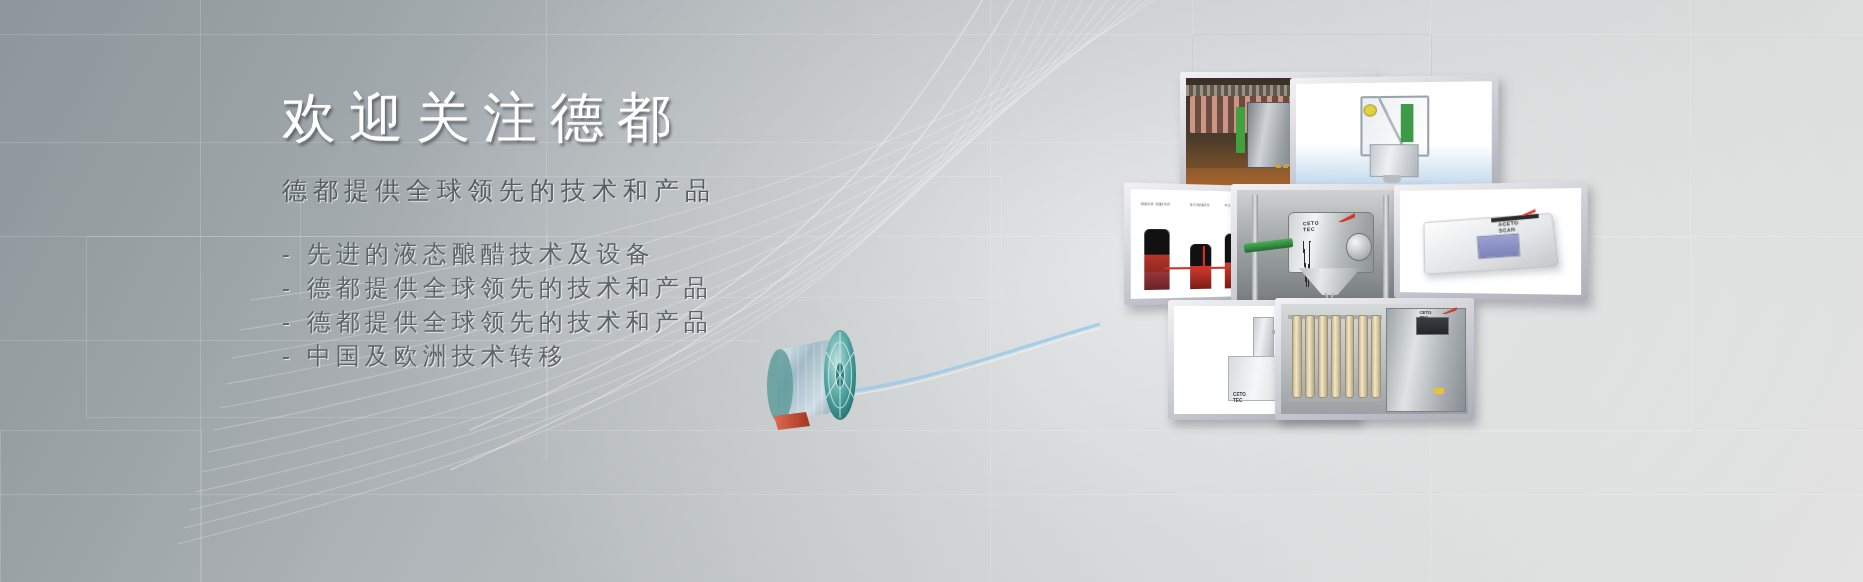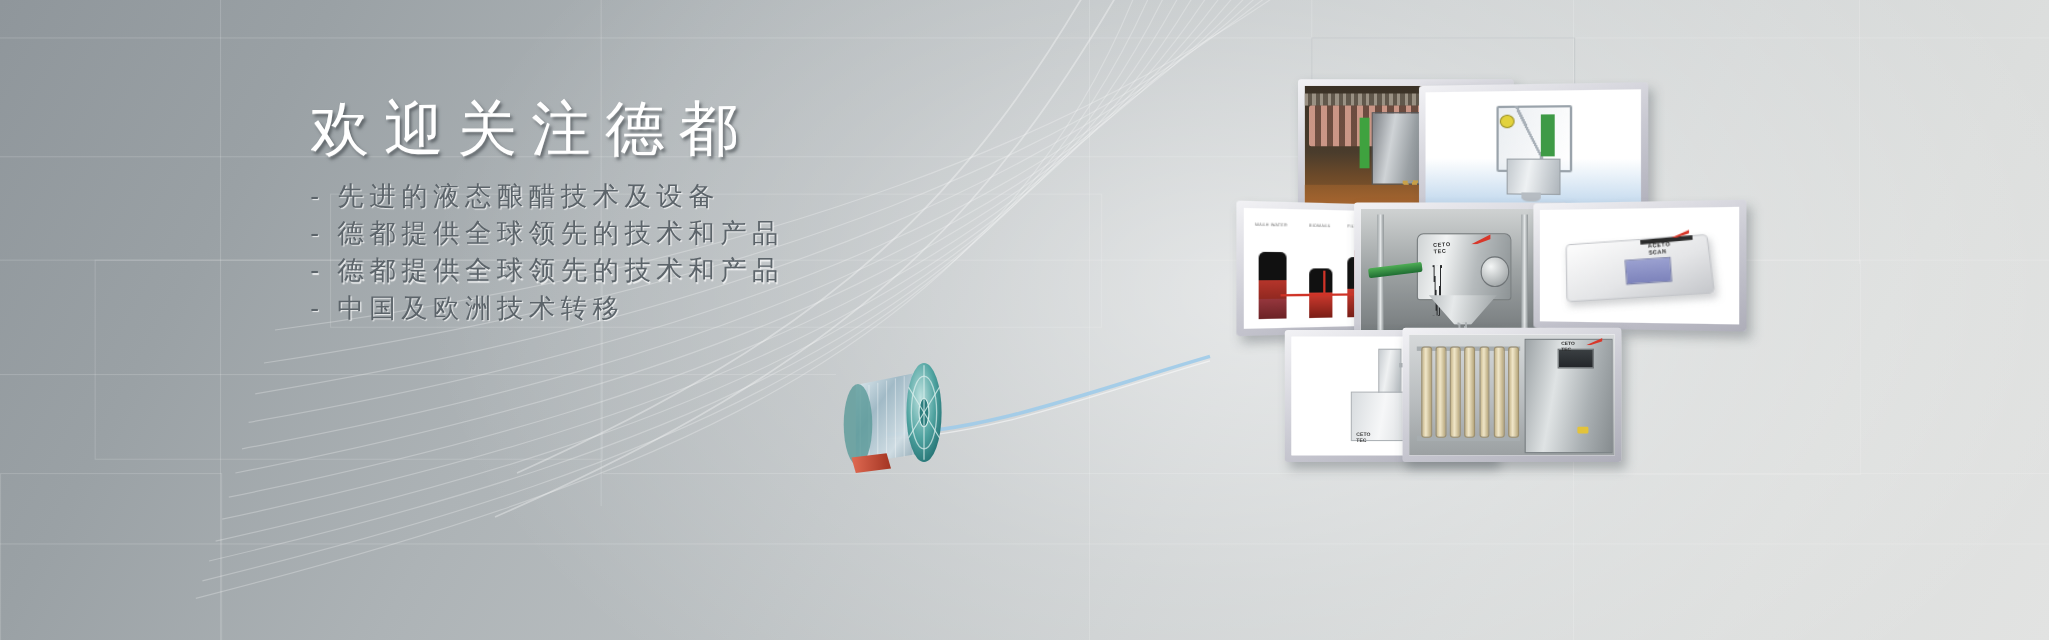--- a/index.html
+++ b/index.html
@@ -30,21 +30,21 @@
   .text-block{position:absolute;left:282px;top:86px;width:620px;}
   .headline{
     font-size:54px;letter-spacing:13px;color:#ffffff;font-weight:400;
     text-shadow:2px 3px 3px rgba(60,66,70,0.65), 0 1px 0 rgba(255,255,255,0.4);
     line-height:1.15;white-space:nowrap;
   }
   .subtitle{
     margin-top:26px;font-size:25px;letter-spacing:6px;color:#555d63;font-weight:400;
     text-shadow:1px 1px 1px rgba(255,255,255,0.75);white-space:nowrap;
   }
-  .bullets{margin-top:14px;}
+  .bullets{margin-top:30px;}
   .bullet{
     font-size:24px;letter-spacing:5px;color:#5c646a;font-weight:400;
     line-height:34px;white-space:nowrap;
     text-shadow:1px 1px 1px rgba(255,255,255,0.8);
   }
 
   
   .collage{position:absolute;left:1020px;top:50px;width:843px;height:370px;}
   .panel{
     position:absolute;
@@ -239,20 +239,21 @@
       <path d="M1045 -40 C 922 312, 608 434, 178 544"></path>
     </g>
     <g fill="none" stroke="#ffffff" stroke-opacity="0.34" stroke-width="1.6">
       <path d="M1000 -30 C 880 180, 760 300, 470 430"></path>
       <path d="M1030 -30 C 900 200, 770 330, 450 470"></path>
     </g>
   </svg>
 
   <div class="text-block">
     <div class="headline">欢迎关注德都</div>
+    <div class="subtitle">德都提供全球领先的技术和产品</div>
     <div class="bullets">
       <div class="bullet">- 先进的液态酿醋技术及设备</div>
       <div class="bullet">- 德都提供全球领先的技术和产品</div>
       <div class="bullet">- 德都提供全球领先的技术和产品</div>
       <div class="bullet">- 中国及欧洲技术转移</div>
     </div>
   </div>
 
   <svg class="connector" viewBox="0 0 480 170">
     <path d="M105 95 C 200 92, 290 56, 400 24" fill="none" stroke="#9fcbe9" stroke-width="3.2" stroke-opacity="0.9"></path>

